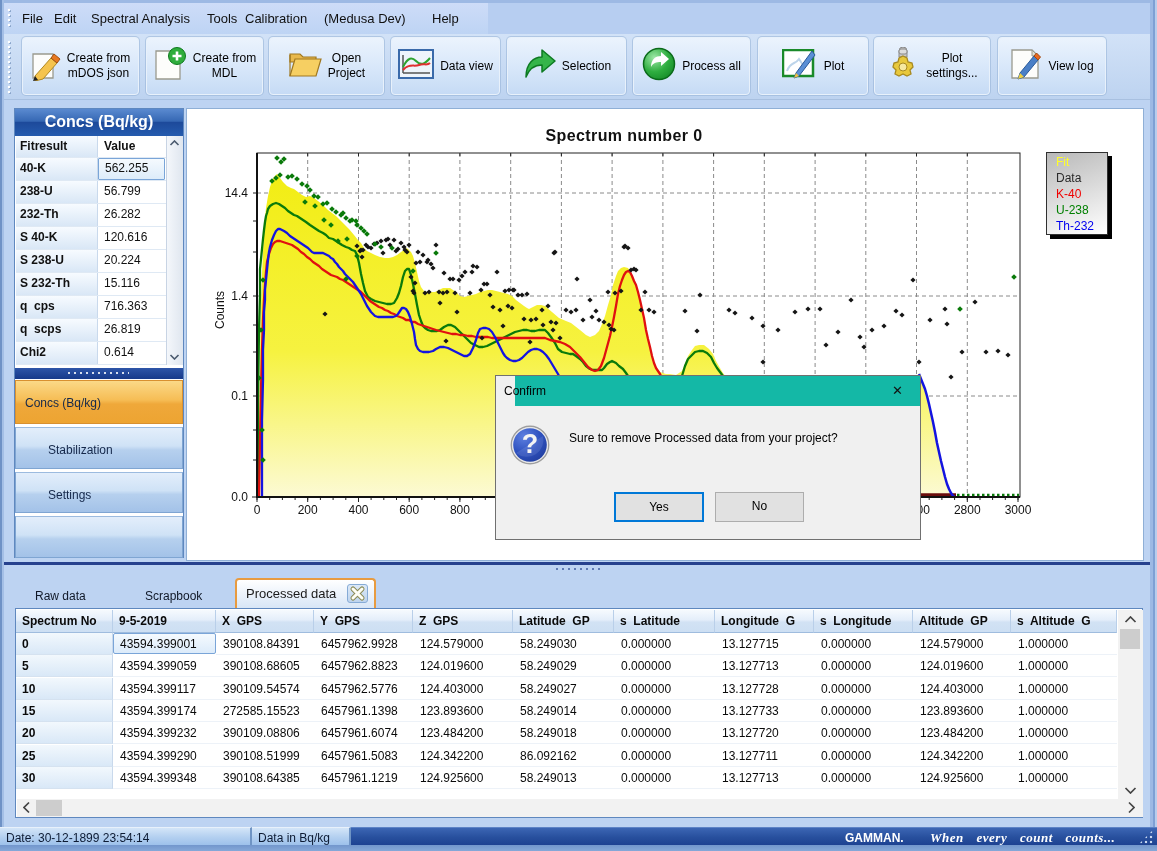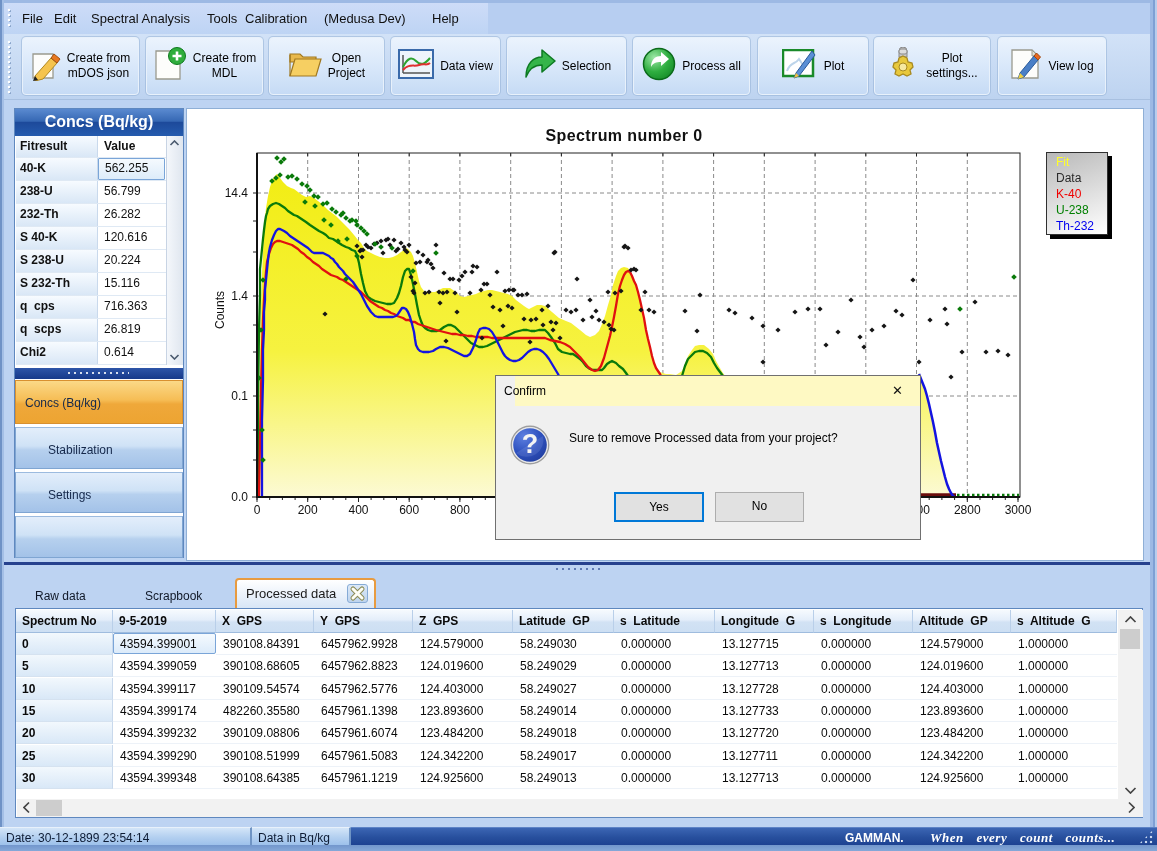--- a/index.html
+++ b/index.html
@@ -44,21 +44,21 @@
 .th { position:absolute; top:1px; height:23px; background:linear-gradient(#f6fafe 0%, #e4eefa 45%, #d2e2f4 55%, #cddff3 100%); border-right:1px solid #b9cfe9; border-bottom:1px solid #9fbcde; font-weight:bold; padding:4px 0 0 6px; color:#0a0a0a; }
 .td { position:absolute; height:22px; padding:4px 0 0 7px; border-bottom:1px solid #edf2f8; color:#0a0a0a; }
 .tdc1 { background:linear-gradient(#f4f9fd,#dcead8 200%); background:linear-gradient(#f2f8fd,#d9e8f7); border-right:1px solid #c9d9ec; border-bottom:1px solid #d5e2f0; font-weight:bold; padding-left:6px; }
 
 #statusbar { left:0px; top:827px; width:1157px; height:21px; }
 .sb-light { position:absolute; top:0; height:19px; background:linear-gradient(#d3e5f8 0%, #b4d0f0 50%, #9abfea 100%); border-top:1px solid #e8f1fb; border-right:2px solid #6f94c4; color:#0d1b33; font-size:12px; padding:3px 0 0 6px; }
 .sb-dark { position:absolute; top:0; height:19px; background:linear-gradient(#3c66b4 0%, #28509e 50%, #1c4090 100%); border-top:1px solid #5d83c6; }
 #sb-bottom { position:absolute; left:0; top:19px; width:1157px; height:2px; background:#2d55a5; }
 
 #dialog { left:495px; top:375px; width:426px; height:165px; background:#f0f0f0; border:1px solid #707070; z-index:50; }
-#dlg-title { height:30px; background:#fef9c3; font-size:12px; color:#000;margin-left:19px; }
+#dlg-title { height:30px; background:#14b8a6; font-size:12px; color:#000;margin-left:19px; }
 #dlg-x { position:absolute; right:0px; top:0px; width:45px; height:29px; text-align:center; font-size:13px; color:#111; line-height:29px; font-weight:400; }
 .dlg-btn { position:absolute; top:116px; width:90px; height:30px; background:#e1e1e1; font-size:12px; text-align:center; line-height:27px; color:#000; }
 #btn-yes { left:118px; border:2px solid #0078d7; }
 #btn-no { left:219px; width:89px; border:1px solid #adadad; }
 </style>
 </head>
 <body>
 <div class="abs" id="frame-top"></div>
 
 <div class="abs" id="menubar">
@@ -521,21 +521,21 @@
   <div class="td" style="left:298px; top:69px; width:99px;">6457962.5776</div>
   <div class="td" style="left:397px; top:69px; width:100px;">124.403000</div>
   <div class="td" style="left:497px; top:69px; width:101px;">58.249027</div>
   <div class="td" style="left:598px; top:69px; width:101px;">0.000000</div>
   <div class="td" style="left:699px; top:69px; width:99px;">13.127728</div>
   <div class="td" style="left:798px; top:69px; width:99px;">0.000000</div>
   <div class="td" style="left:897px; top:69px; width:98px;">124.403000</div>
   <div class="td" style="left:995px; top:69px; width:106px;">1.000000</div>
   <div class="td tdc1" style="left:0px; top:91px; width:97px;">15</div>
   <div class="td" style="left:97px; top:91px; width:103px;">43594.399174</div>
-  <div class="td" style="left:200px; top:91px; width:98px;">482260.35580</div>
+  <div class="td" style="left:200px; top:91px; width:98px;">272585.15523</div>
   <div class="td" style="left:298px; top:91px; width:99px;">6457961.1398</div>
   <div class="td" style="left:397px; top:91px; width:100px;">123.893600</div>
   <div class="td" style="left:497px; top:91px; width:101px;">58.249014</div>
   <div class="td" style="left:598px; top:91px; width:101px;">0.000000</div>
   <div class="td" style="left:699px; top:91px; width:99px;">13.127733</div>
   <div class="td" style="left:798px; top:91px; width:99px;">0.000000</div>
   <div class="td" style="left:897px; top:91px; width:98px;">123.893600</div>
   <div class="td" style="left:995px; top:91px; width:106px;">1.000000</div>
   <div class="td tdc1" style="left:0px; top:113px; width:97px;">20</div>
   <div class="td" style="left:97px; top:113px; width:103px;">43594.399232</div>
@@ -546,21 +546,21 @@
   <div class="td" style="left:598px; top:113px; width:101px;">0.000000</div>
   <div class="td" style="left:699px; top:113px; width:99px;">13.127720</div>
   <div class="td" style="left:798px; top:113px; width:99px;">0.000000</div>
   <div class="td" style="left:897px; top:113px; width:98px;">123.484200</div>
   <div class="td" style="left:995px; top:113px; width:106px;">1.000000</div>
   <div class="td tdc1" style="left:0px; top:136px; width:97px;">25</div>
   <div class="td" style="left:97px; top:136px; width:103px;">43594.399290</div>
   <div class="td" style="left:200px; top:136px; width:98px;">390108.51999</div>
   <div class="td" style="left:298px; top:136px; width:99px;">6457961.5083</div>
   <div class="td" style="left:397px; top:136px; width:100px;">124.342200</div>
-  <div class="td" style="left:497px; top:136px; width:101px;">58.249017</div>
+  <div class="td" style="left:497px; top:136px; width:101px;">86.092162</div>
   <div class="td" style="left:598px; top:136px; width:101px;">0.000000</div>
   <div class="td" style="left:699px; top:136px; width:99px;">13.127711</div>
   <div class="td" style="left:798px; top:136px; width:99px;">0.000000</div>
   <div class="td" style="left:897px; top:136px; width:98px;">124.342200</div>
   <div class="td" style="left:995px; top:136px; width:106px;">1.000000</div>
   <div class="td tdc1" style="left:0px; top:158px; width:97px;">30</div>
   <div class="td" style="left:97px; top:158px; width:103px;">43594.399348</div>
   <div class="td" style="left:200px; top:158px; width:98px;">390108.64385</div>
   <div class="td" style="left:298px; top:158px; width:99px;">6457961.1219</div>
   <div class="td" style="left:397px; top:158px; width:100px;">124.925600</div>

